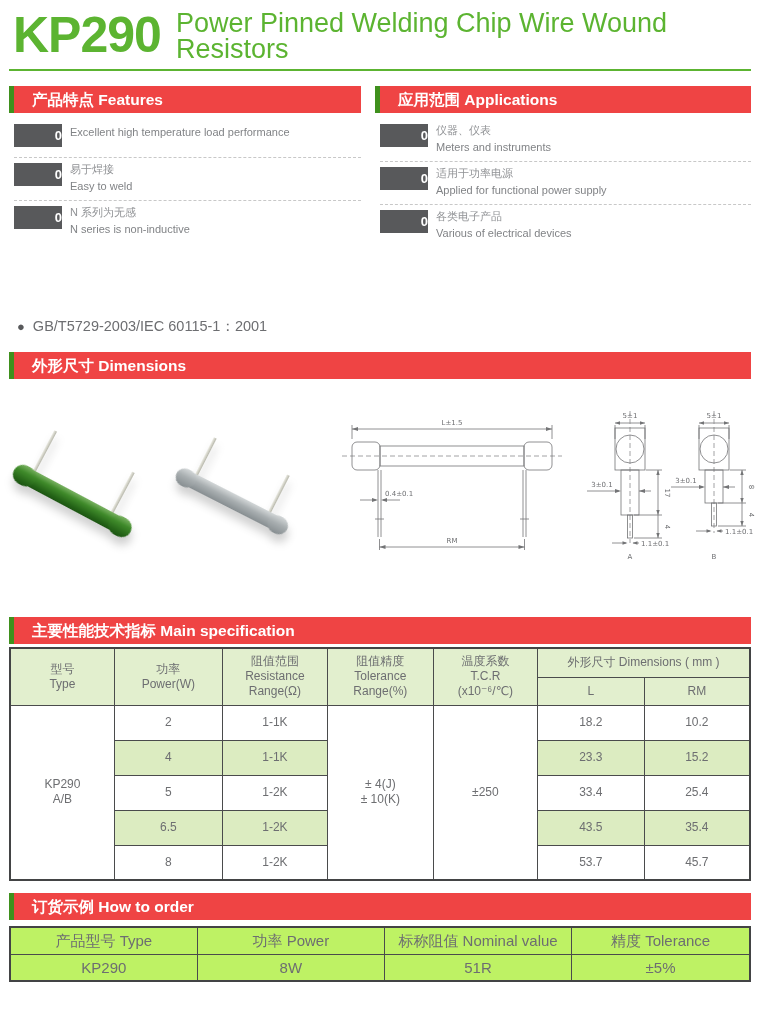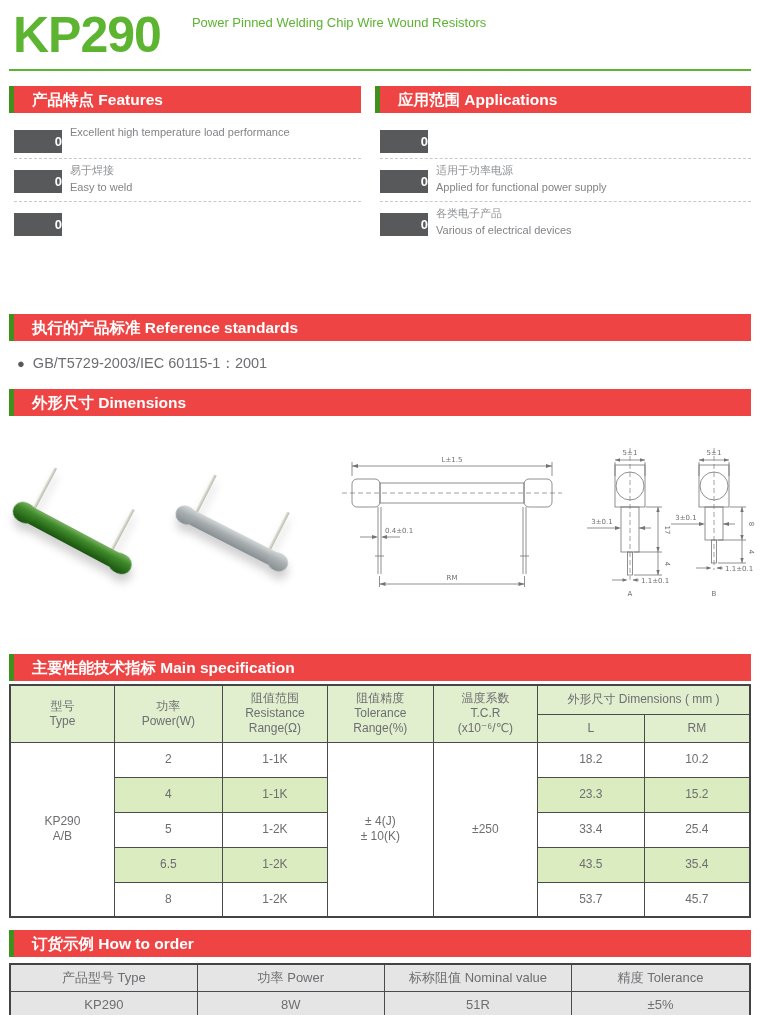--- a/index.html
+++ b/index.html
@@ -5,36 +5,36 @@
   * { margin:0; padding:0; box-sizing:border-box; }
   html,body { width:760px; background:#fff; font-family:"Liberation Sans","DejaVu Sans",sans-serif; }
   body { height:1015px; overflow:hidden; }
   .wrap { padding:0 9px; }
 
   
   .hdr { display:flex; align-items:flex-start; padding:8px 4px 0 4px; }
   .model { font-size:50px; font-weight:bold; color:#5cb431; line-height:54px; letter-spacing:-1px; }
   .titles { margin-left:15px; padding-top:2px; }
   .t-cn { font-size:27px; font-weight:bold; color:#5cb431; line-height:33px; }
-  .t-en { font-size:13px; color:#5cb431; line-height:26px;margin-left:16px; }
+  .t-en { font-size:27px; color:#5cb431; line-height:26px; }
   .rule { height:2px; background:#5cb431; margin-top:7px; }
 
   
   .banner { height:27px; line-height:27px; background:#ef4444; border-left:5px solid #3f901d;
             color:#fff; font-size:15.5px; font-weight:bold; padding-left:18px; }
 
   
   .twocol { display:flex; margin-top:15px; }
   .col-l { width:352px; }
   .col-r { flex:1; margin-left:14px; }
   .flist { padding:6px 0 0 5px; }
   .fitem { display:flex; padding:4px 0 5px 0; border-bottom:1px dashed #c8c8c8; min-height:39px; }
   .fitem.last { border-bottom:none; }
   .badge { width:23px; height:23px; background:#58595b; color:#fff; font-size:13px; font-weight:bold;
-           display:flex; align-items:center; justify-content:center; margin-top:7px; flex:none;padding-left:48px; }
+           display:flex; align-items:center; justify-content:center; margin-top:1px; flex:none;padding-left:48px; }
   .ftxt { margin-left:8px; }
   .fcn { font-size:11px; color:#909295; line-height:15px; }
   .fen { font-size:11px; color:#818386; line-height:18px; }
 
   
   .sec-ref { margin-top:70px; }
   .std-line { margin:13px 0 0 8px; font-size:14.5px; color:#6d6e71; }
   .std-line .blt { color:#58595b; font-size:13px; margin-right:8px; }
 
   
@@ -68,21 +68,21 @@
   
   .sec-spec { margin-top:12px; }
   table { width:100%; border-collapse:collapse; table-layout:fixed; }
   .spec-tbl, .ord-tbl { border:2px solid #434445; margin-top:3px; }
   th,td { border:1px solid #4a4b4c; text-align:center; vertical-align:middle;
           color:#6d6e71; font-size:12px; font-weight:normal; white-space:pre-line; line-height:15px; }
   .spec-tbl th { background:#e2efce; height:29px; }
   .spec-tbl td { height:35px; background:#fff; }
   .spec-tbl td.g { background:#dcecc1; }
   .spec-tbl tr.hdr2 th { height:28px; }
-  .ord-tbl th,.ord-tbl td { height:27px; background:#e5e5e5; font-size:13px; }
+  .ord-tbl th,.ord-tbl td { height:27px; background:#bef264; font-size:15px; }
   .sec-ord { margin-top:12px; }
   .ord-tbl { margin-top:6px; }
 </style>
 </head>
 <body>
 
 <div class="wrap">
 
   <div class="hdr">
     <div class="model">KP290</div>
@@ -104,49 +104,56 @@
         </div>
         <div class="fitem">
           <div class="badge">02</div>
           <div class="ftxt">
             <div class="fcn">易于焊接</div>
             <div class="fen">Easy to weld</div>
           </div>
         </div>
         <div class="fitem last">
           <div class="badge">03</div>
+          <div class="ftxt">
+            <div class="fcn">N 系列为无感</div>
+            <div class="fen">N series is non-inductive</div>
+          </div>
         </div>
       </div>
     </div>
     <div class="col-r">
       <div class="banner">应用范围 Applications</div>
       <div class="flist">
         <div class="fitem">
           <div class="badge">01</div>
+          <div class="ftxt">
+            <div class="fcn">仪器、仪表</div>
+            <div class="fen">Meters and instruments</div>
+          </div>
         </div>
         <div class="fitem">
           <div class="badge">02</div>
           <div class="ftxt">
             <div class="fcn">适用于功率电源</div>
             <div class="fen">Applied  for functional power supply</div>
           </div>
         </div>
         <div class="fitem last">
           <div class="badge">03</div>
           <div class="ftxt">
             <div class="fcn">各类电子产品</div>
             <div class="fen">Various of electrical devices</div>
           </div>
         </div>
       </div>
     </div>
   </div>
 
   <div class="sec-ref">
-    <div class="banner">执行的产品标准 Reference standards</div>
     <div class="std-line">
       <span class="blt">●</span><span>GB/T5729-2003/IEC 60115-1：2001</span>
     </div>
   </div>
 
   <div class="sec-dim">
     <div class="banner">外形尺寸 Dimensions</div>
     <div class="figure">
 
       <div class="res green">

